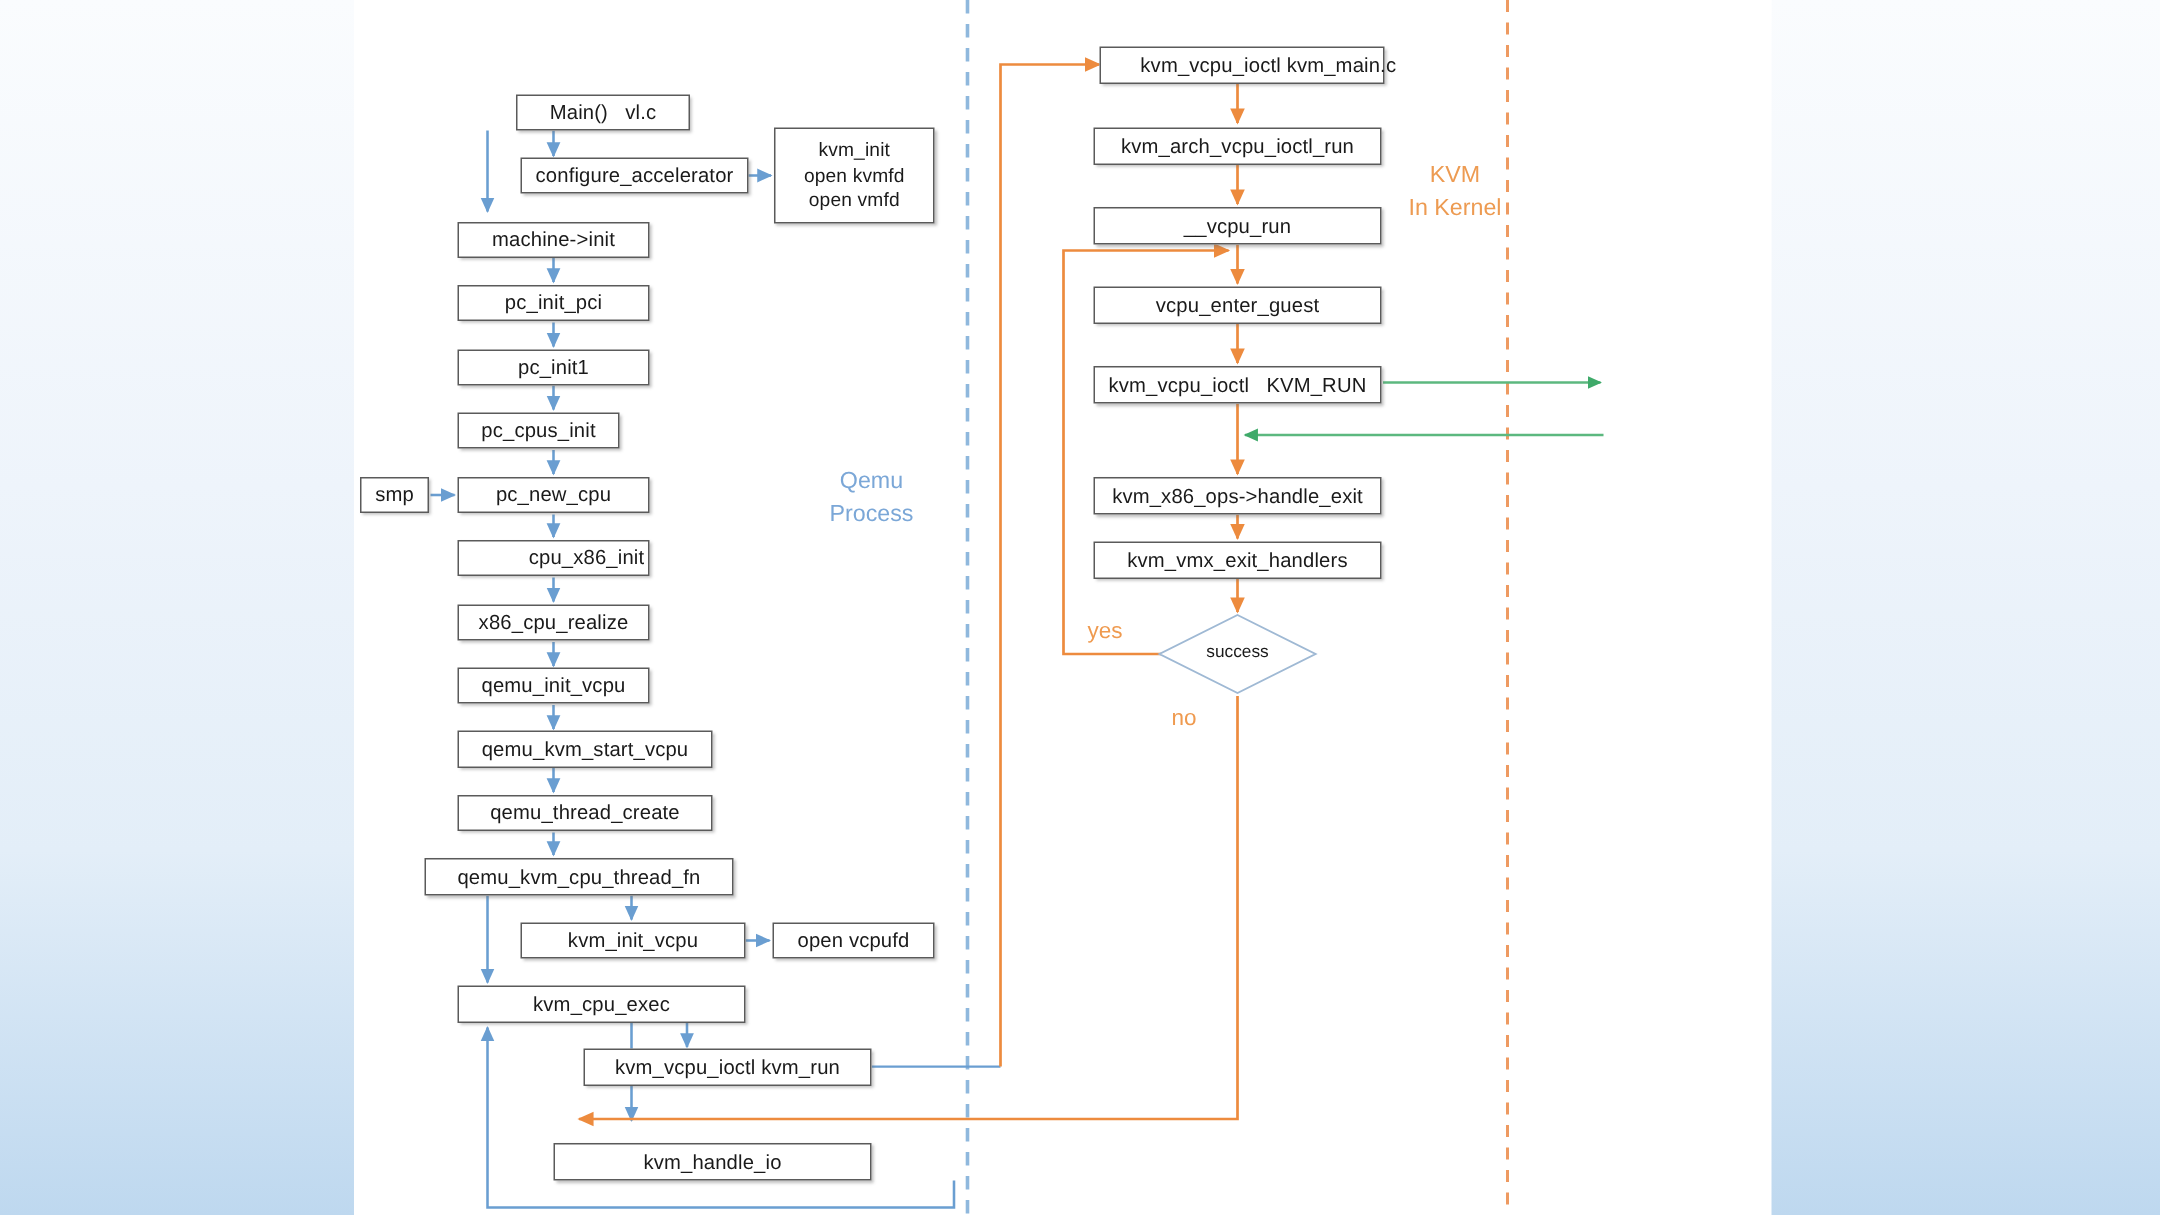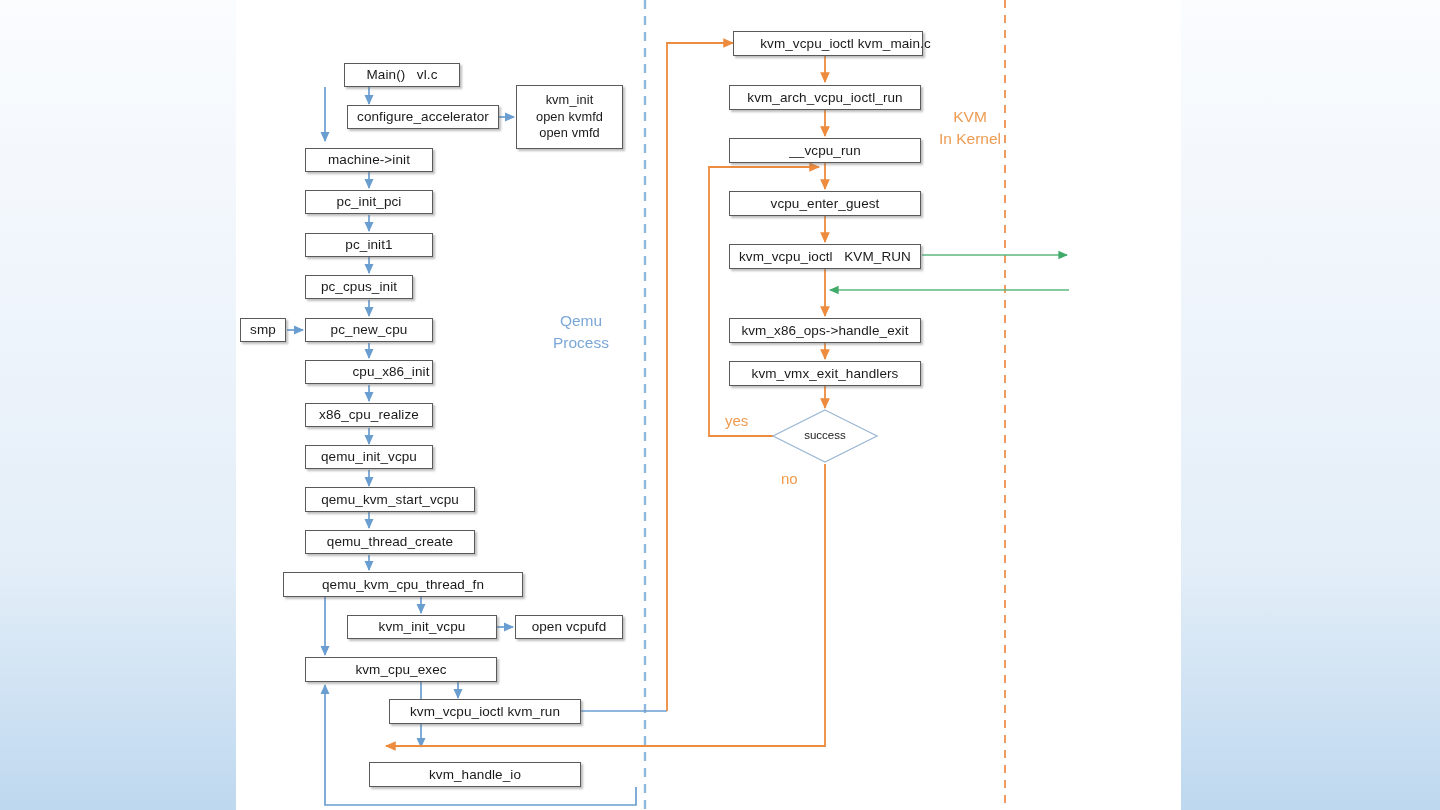--- a/index.html
+++ b/index.html
@@ -185,21 +185,21 @@
     <div class="node" style="left:69px; top:360px; width:128px; height:24px;padding-left:44px;">cpu_x86_init</div>
 
     <div class="node" style="left:69px; top:403px; width:128px; height:24px;">x86_cpu_realize</div>
 
     <div class="node" style="left:69px; top:445px; width:128px; height:24px;">qemu_init_vcpu</div>
 
     <div class="node" style="left:69px; top:487px; width:170px; height:25px;">qemu_kvm_start_vcpu</div>
 
     <div class="node" style="left:69px; top:530px; width:170px; height:24px;">qemu_thread_create</div>
 
-    <div class="node" style="left:47px; top:572px; width:240px; height:25px;">qemu_kvm_cpu_thread_fn</div>
+    <div class="node" style="left:47px; top:572px; width:206px; height:25px;">qemu_kvm_cpu_thread_fn</div>
 
     <div class="node" style="left:111px; top:615px; width:150px; height:24px;">kvm_init_vcpu</div>
 
     <div class="node" style="left:279px; top:615px; width:108px; height:24px;">open vcpufd</div>
 
     <div class="node" style="left:69px; top:657px; width:192px; height:25px;">kvm_cpu_exec</div>
 
     <div class="node" style="left:153px; top:699px; width:192px; height:25px;">kvm_vcpu_ioctl kvm_run</div>
 
     <div class="node" style="left:133px; top:762px; width:212px; height:25px;">kvm_handle_io</div>

